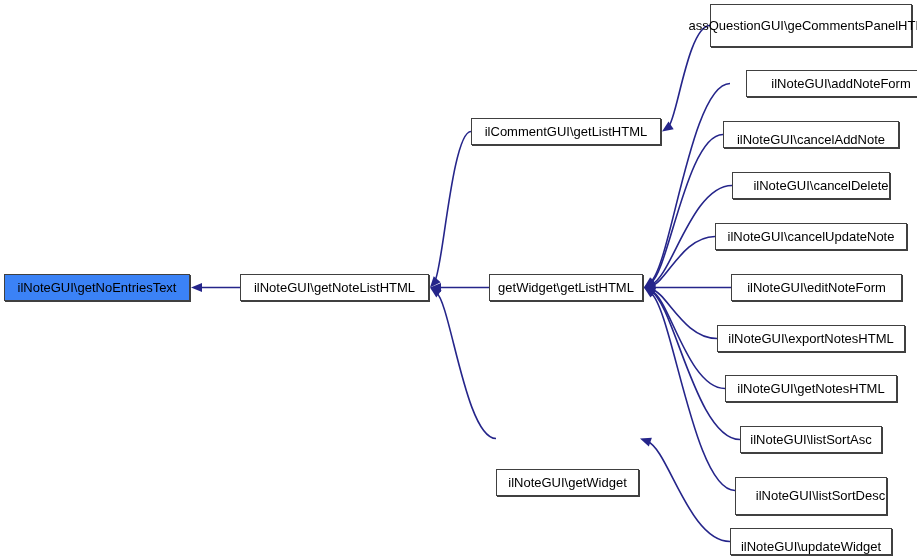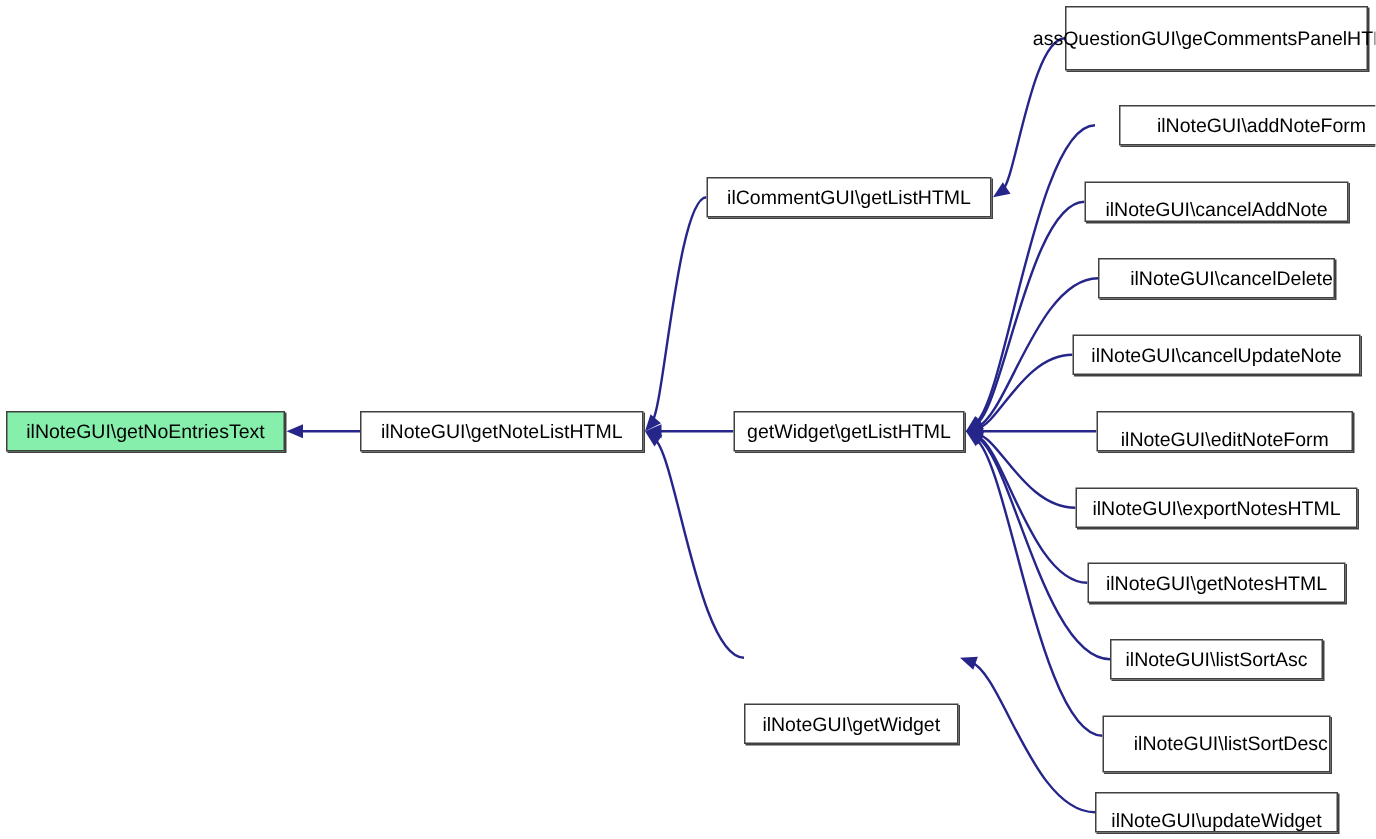--- a/index.html
+++ b/index.html
@@ -34,21 +34,21 @@
     justify-content: center;
     text-align: center;
     color: #000000;
     font-size: 13px;
     line-height: 14px;
     letter-spacing: 0px;
     white-space: pre-line;
     z-index: 2;
   }
   .node.highlight {
-    background: #86efac;
+    background: #3b82f6;
     border: 1px solid #404040;
   }
   .node-label {
     display: block;
     padding: 0 7px;
   }
 </style>
 </head>
 <body>
 
@@ -119,20 +119,20 @@
       <div class="node highlight" style="left: 4px; top: 274px; width: 186px; height: 27px;"><span class="node-label">ilNoteGUI\getNoEntriesText</span></div>
       <div class="node" style="left: 240px; top: 274px; width: 189px; height: 27px; justify-content: center;"><span class="node-label">ilNoteGUI\getNoteListHTML</span></div>
       <div class="node" style="left: 471px; top: 118px; width: 190px; height: 27px;"><span class="node-label">ilCommentGUI\getListHTML</span></div>
       <div class="node" style="left: 489px; top: 274px; width: 154px; height: 27px;"><span class="node-label">getWidget\getListHTML</span></div>
       <div class="node" style="left: 496px; top: 425px; width: 143px; height: 27px; margin-top: 44px;"><span class="node-label">ilNoteGUI\getWidget</span></div>
       <div class="node" style="left: 710px; top: 4px; width: 202px; height: 43px;"><span class="node-label">assQuestionGUI\geCommentsPanelHTML</span></div>
       <div class="node" style="left: 730px; top: 70px; width: 190px; height: 27px; margin-left: 16px;"><span class="node-label">ilNoteGUI\addNoteForm</span></div>
       <div class="node" style="left: 723px; top: 121px; width: 176px; height: 27px; align-items: flex-end;"><span class="node-label">ilNoteGUI\cancelAddNote</span></div>
       <div class="node" style="left: 732px; top: 172px; width: 158px; height: 27px; padding-left: 20px;"><span class="node-label">ilNoteGUI\cancelDelete</span></div>
       <div class="node" style="left: 715px; top: 223px; width: 192px; height: 27px;"><span class="node-label">ilNoteGUI\cancelUpdateNote</span></div>
-      <div class="node" style="left: 731px; top: 274px; width: 171px; height: 27px; align-items: flex-end;"><span class="node-label">ilNoteGUI\editNoteForm</span></div>
+      <div class="node" style="left: 731px; top: 274px; width: 171px; height: 27px;"><span class="node-label">ilNoteGUI\editNoteForm</span></div>
       <div class="node" style="left: 717px; top: 325px; width: 188px; height: 27px;"><span class="node-label">ilNoteGUI\exportNotesHTML</span></div>
       <div class="node" style="left: 725px; top: 375px; width: 172px; height: 27px;"><span class="node-label">ilNoteGUI\getNotesHTML</span></div>
       <div class="node" style="left: 740px; top: 426px; width: 142px; height: 27px;"><span class="node-label">ilNoteGUI\listSortAsc</span></div>
       <div class="node" style="left: 735px; top: 477px; width: 152px; height: 38px; padding-left: 19px;"><span class="node-label">ilNoteGUI\listSortDesc</span></div>
       <div class="node" style="left: 730px; top: 528px; width: 162px; height: 27px; align-items: flex-end;"><span class="node-label">ilNoteGUI\updateWidget</span></div>
     </div>
 </div>
 
 </body></html>

